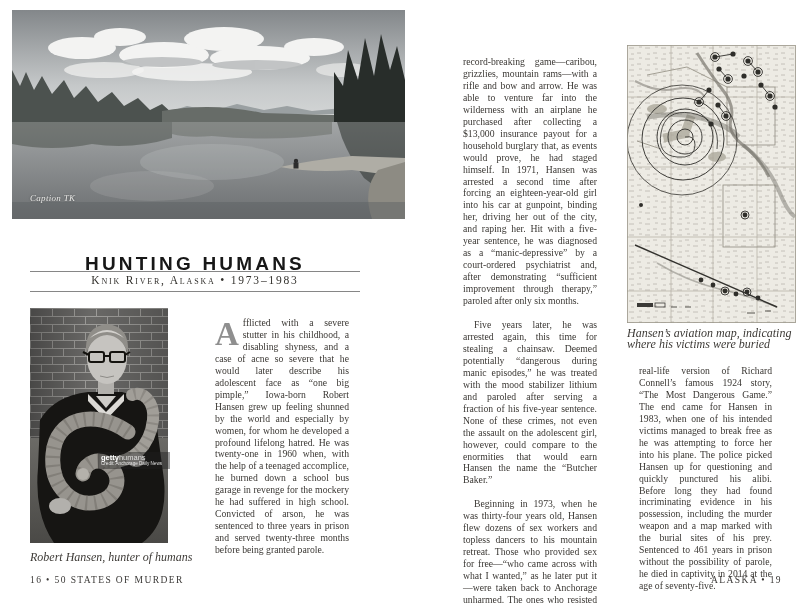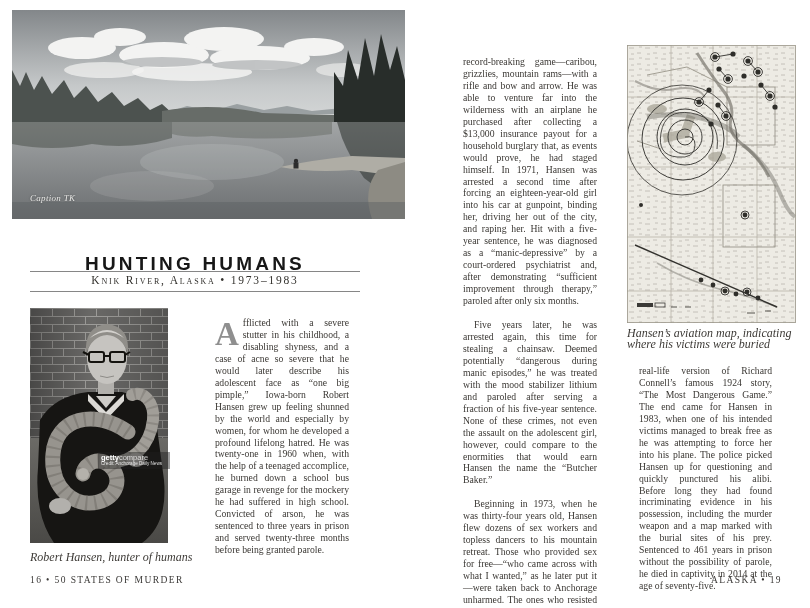--- a/index.html
+++ b/index.html
@@ -154,21 +154,21 @@
           <path d="M78 154 C 102 156 120 138 123 112 C 125 94 113 82 102 87" fill="none" stroke="#a19e98" stroke-width="12" stroke-linecap="round"></path>
           <path d="M78 154 C 102 156 120 138 123 112 C 125 94 113 82 102 87" fill="none" stroke="#75726c" stroke-width="12" stroke-dasharray="2 6" opacity=".45"></path>
           <circle cx="53" cy="166" r="6" fill="#b4b1ab"></circle>
         </g>
         <ellipse cx="30" cy="198" rx="11" ry="8" fill="#b2b0ac"></ellipse>
         <ellipse cx="106" cy="152" rx="9" ry="7" fill="#b2b0ac"></ellipse>
       </svg>
     </figure>
 
     <div class="abs watermark">
-      <div class="wm-brand"><span>getty</span><span class="lt">compare</span></div>
+      <div class="wm-brand"><span>getty</span><span class="lt">humans</span></div>
       <div class="wm-credit">Credit: Anchorage Daily News</div>
     </div>
 
     <div class="abs fig-caption portrait-caption">Robert Hansen, hunter of humans</div>
 
     <div class="abs bodytext col-left">
       <p><span class="dropcap">A</span><span>fflicted with a severe stutter in his childhood, a disabling shyness, and a case of acne so severe that he would later describe his adolescent face as “one big pimple,” Iowa-born Robert Hansen grew up feeling shunned by the world and especially by women, for whom he developed a profound lifelong hatred. He was twenty-one in 1960 when, with the help of a teenaged accomplice, he burned down a school bus garage in revenge for the mockery he had suffered in high school. Convicted of arson, he was sentenced to three years in prison and served twenty-three months before being granted parole.</span></p>
     </div>
 
     <footer class="abs folio folio-left">16 • 50 STATES OF MURDER</footer>

